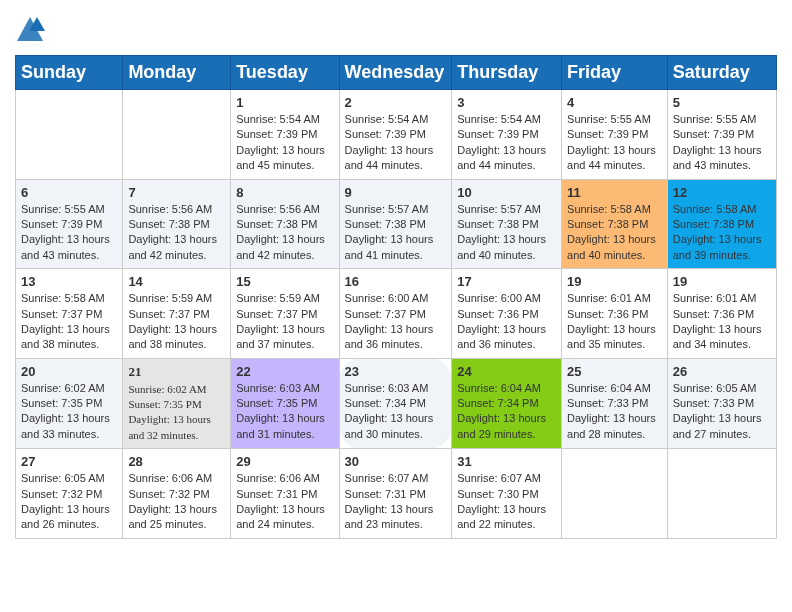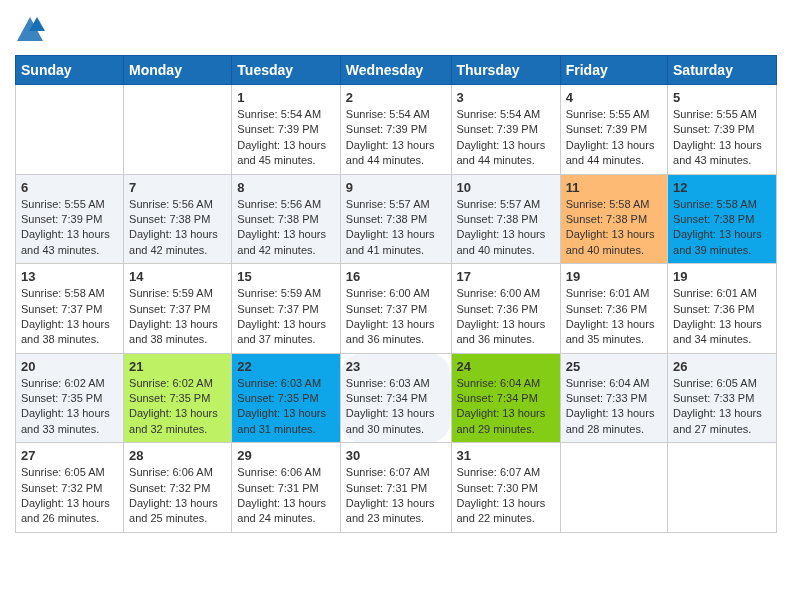--- a/index.html
+++ b/index.html
@@ -55,21 +55,21 @@
     .calendar {
       width: 100%;
       border-collapse: collapse;
       border: 1px solid #ccc;
     }
     .calendar th {
       background-color: #1a6eb5;
       color: white;
       text-align: left;
       padding: 6px 5px;
-      font-size: 14px;
+      font-size: 18px;
       border: 1px solid #1558a0;
     }
     .calendar td {
       vertical-align: top;
       padding: 5px;
       border: 1px solid #ccc;
       font-size: 11px;
       color: #333;
       width: 113px;
       min-height: 80px;
@@ -207,25 +207,25 @@
         <td>
           <span class="day-number">19</span>
           <div class="day-info">Sunrise: 6:01 AM<br>Sunset: 7:36 PM<br>Daylight: 13 hours and 34 minutes.</div>
         </td>
       </tr>
       <tr>
         <td style="background-color: rgb(240, 244, 248);">
           <span class="day-number">20</span>
           <div class="day-info">Sunrise: 6:02 AM<br>Sunset: 7:35 PM<br>Daylight: 13 hours and 33 minutes.</div>
         </td>
-        <td style="background-color: #bef264;">
+        <td style="background-color: #e5e5e5; font-family: Liberation Serif, serif;">
           <span class="day-number">21</span>
           <div class="day-info">Sunrise: 6:02 AM<br>Sunset: 7:35 PM<br>Daylight: 13 hours and 32 minutes.</div>
         </td>
-        <td style="background-color: #0ea5e9;">
+        <td style="background-color: #c4b5fd;">
           <span class="day-number">22</span>
           <div class="day-info">Sunrise: 6:03 AM<br>Sunset: 7:35 PM<br>Daylight: 13 hours and 31 minutes.</div>
         </td>
         <td style="background-color: rgb(240, 244, 248); border-radius: 23px;">
           <span class="day-number">23</span>
           <div class="day-info">Sunrise: 6:03 AM<br>Sunset: 7:34 PM<br>Daylight: 13 hours and 30 minutes.</div>
         </td>
         <td style="background-color: #84cc16;">
           <span class="day-number">24</span>
           <div class="day-info">Sunrise: 6:04 AM<br>Sunset: 7:34 PM<br>Daylight: 13 hours and 29 minutes.</div>

